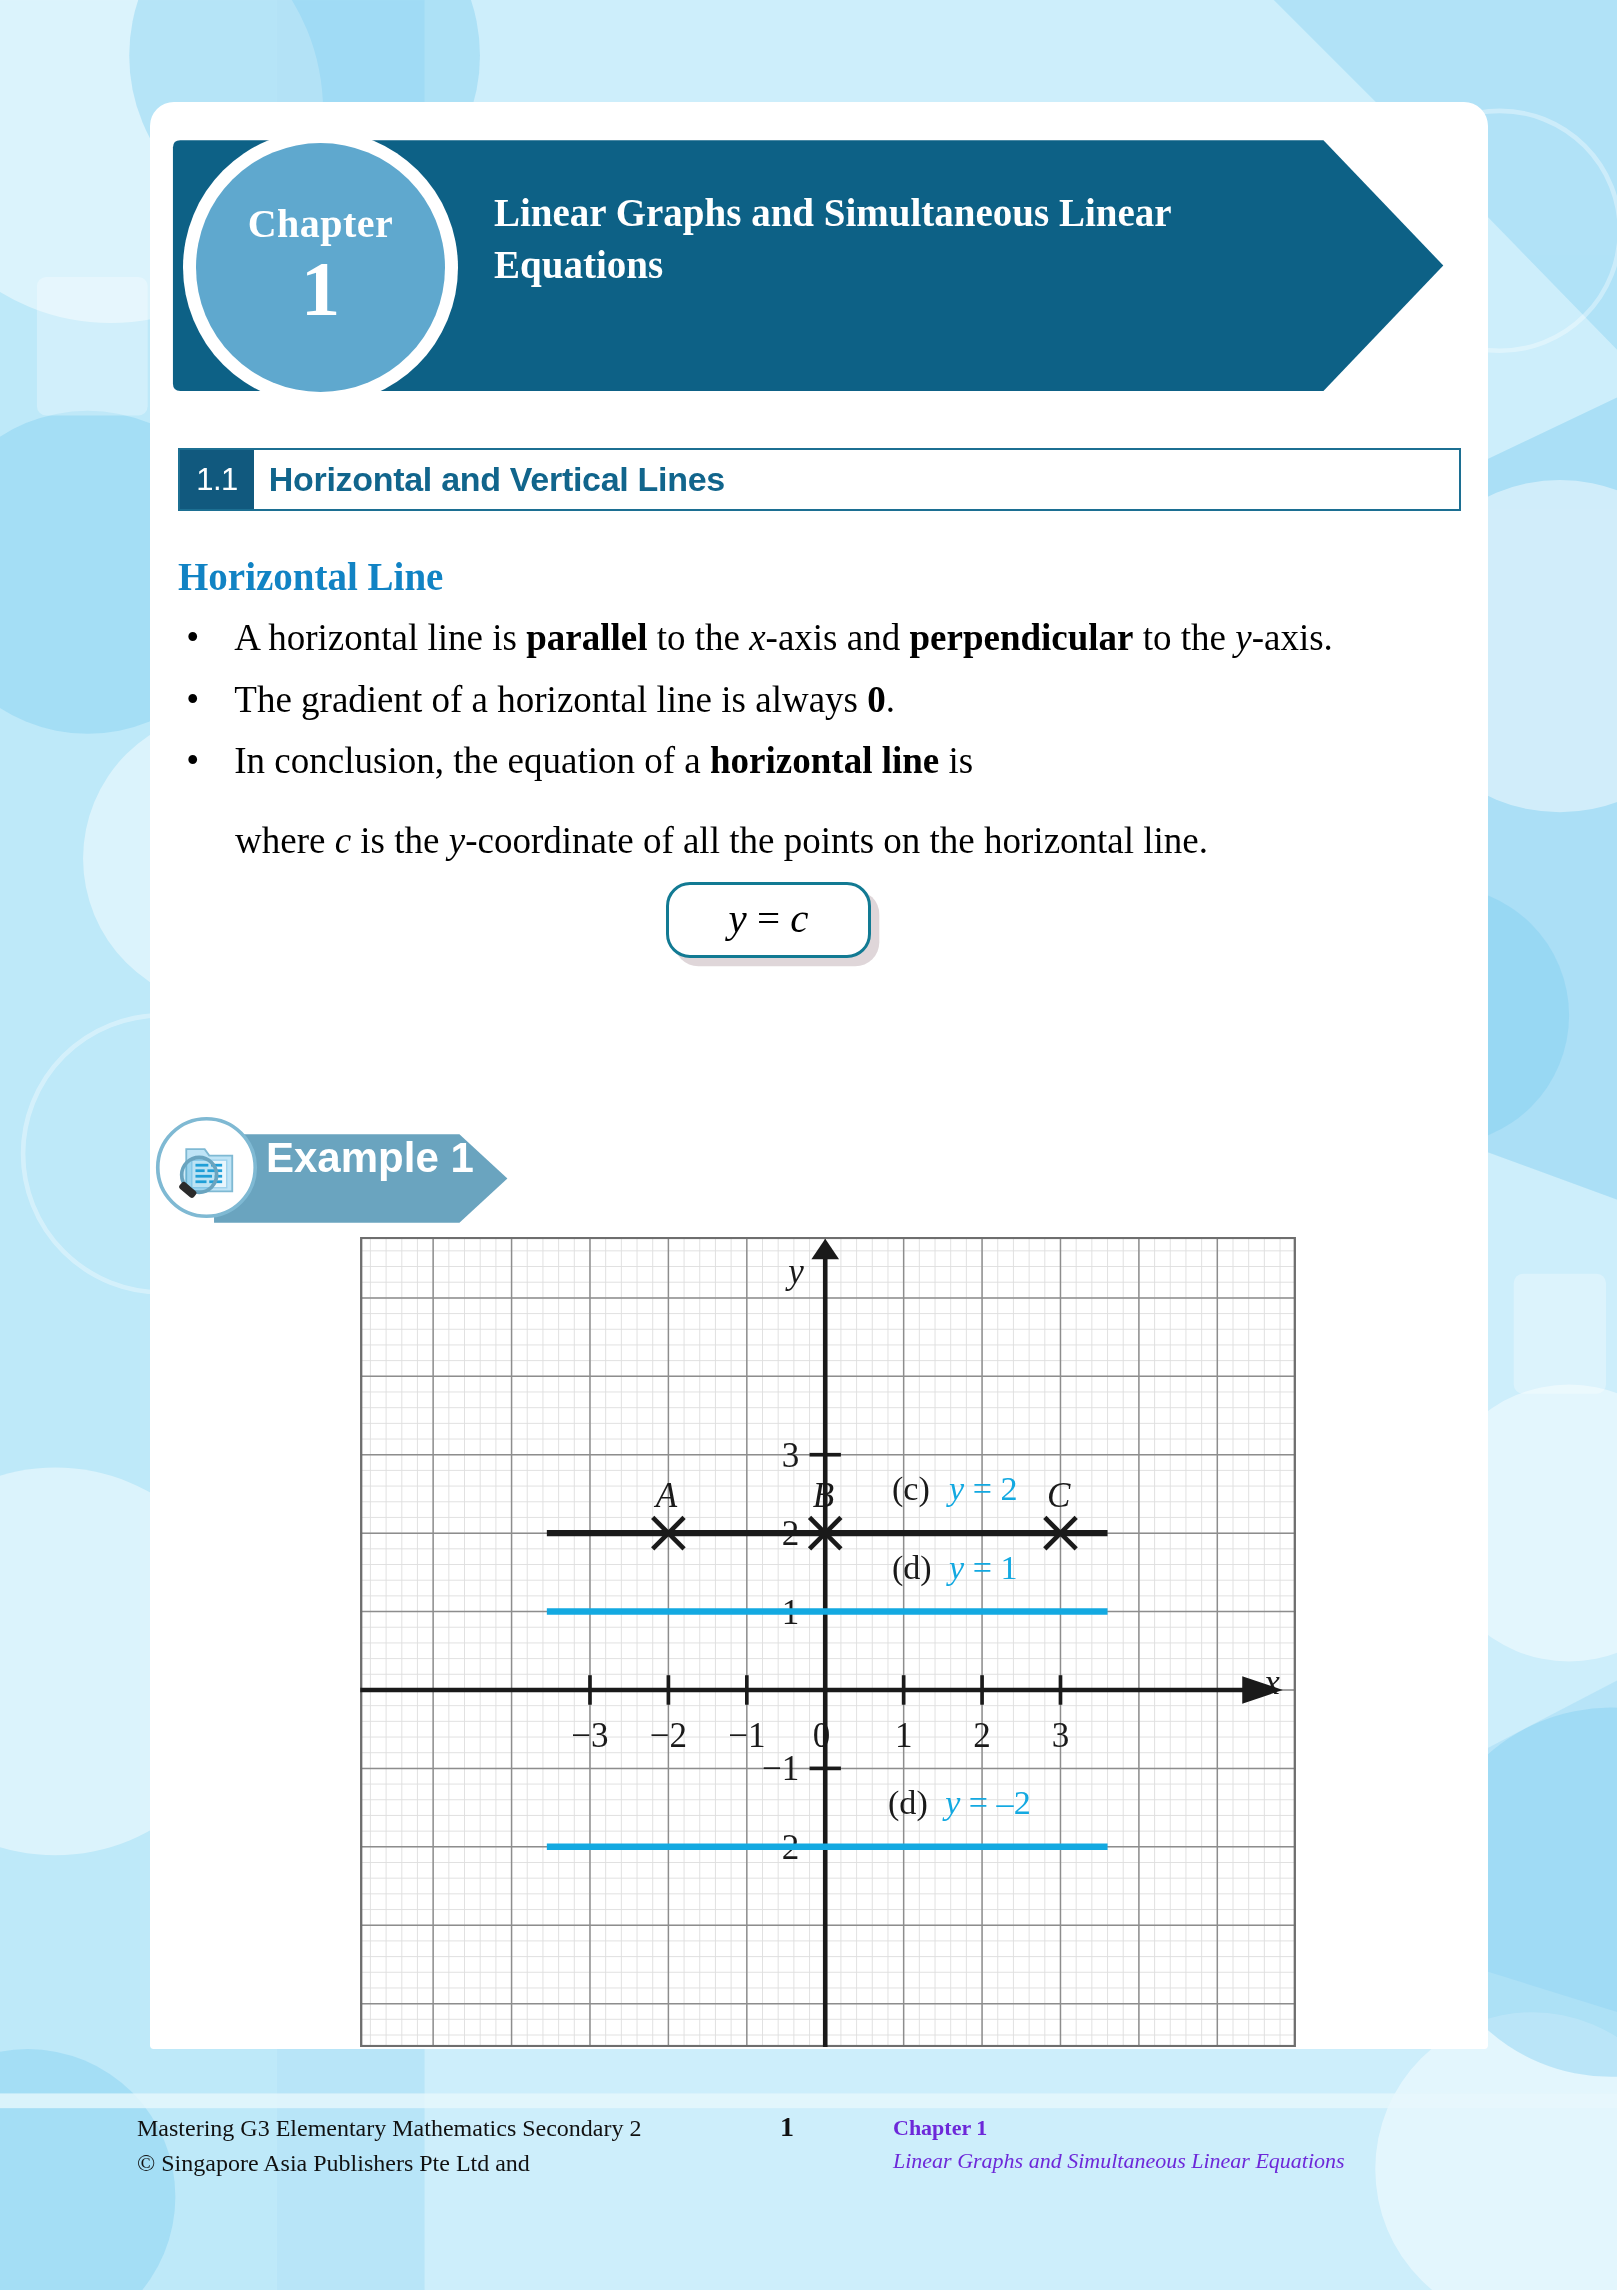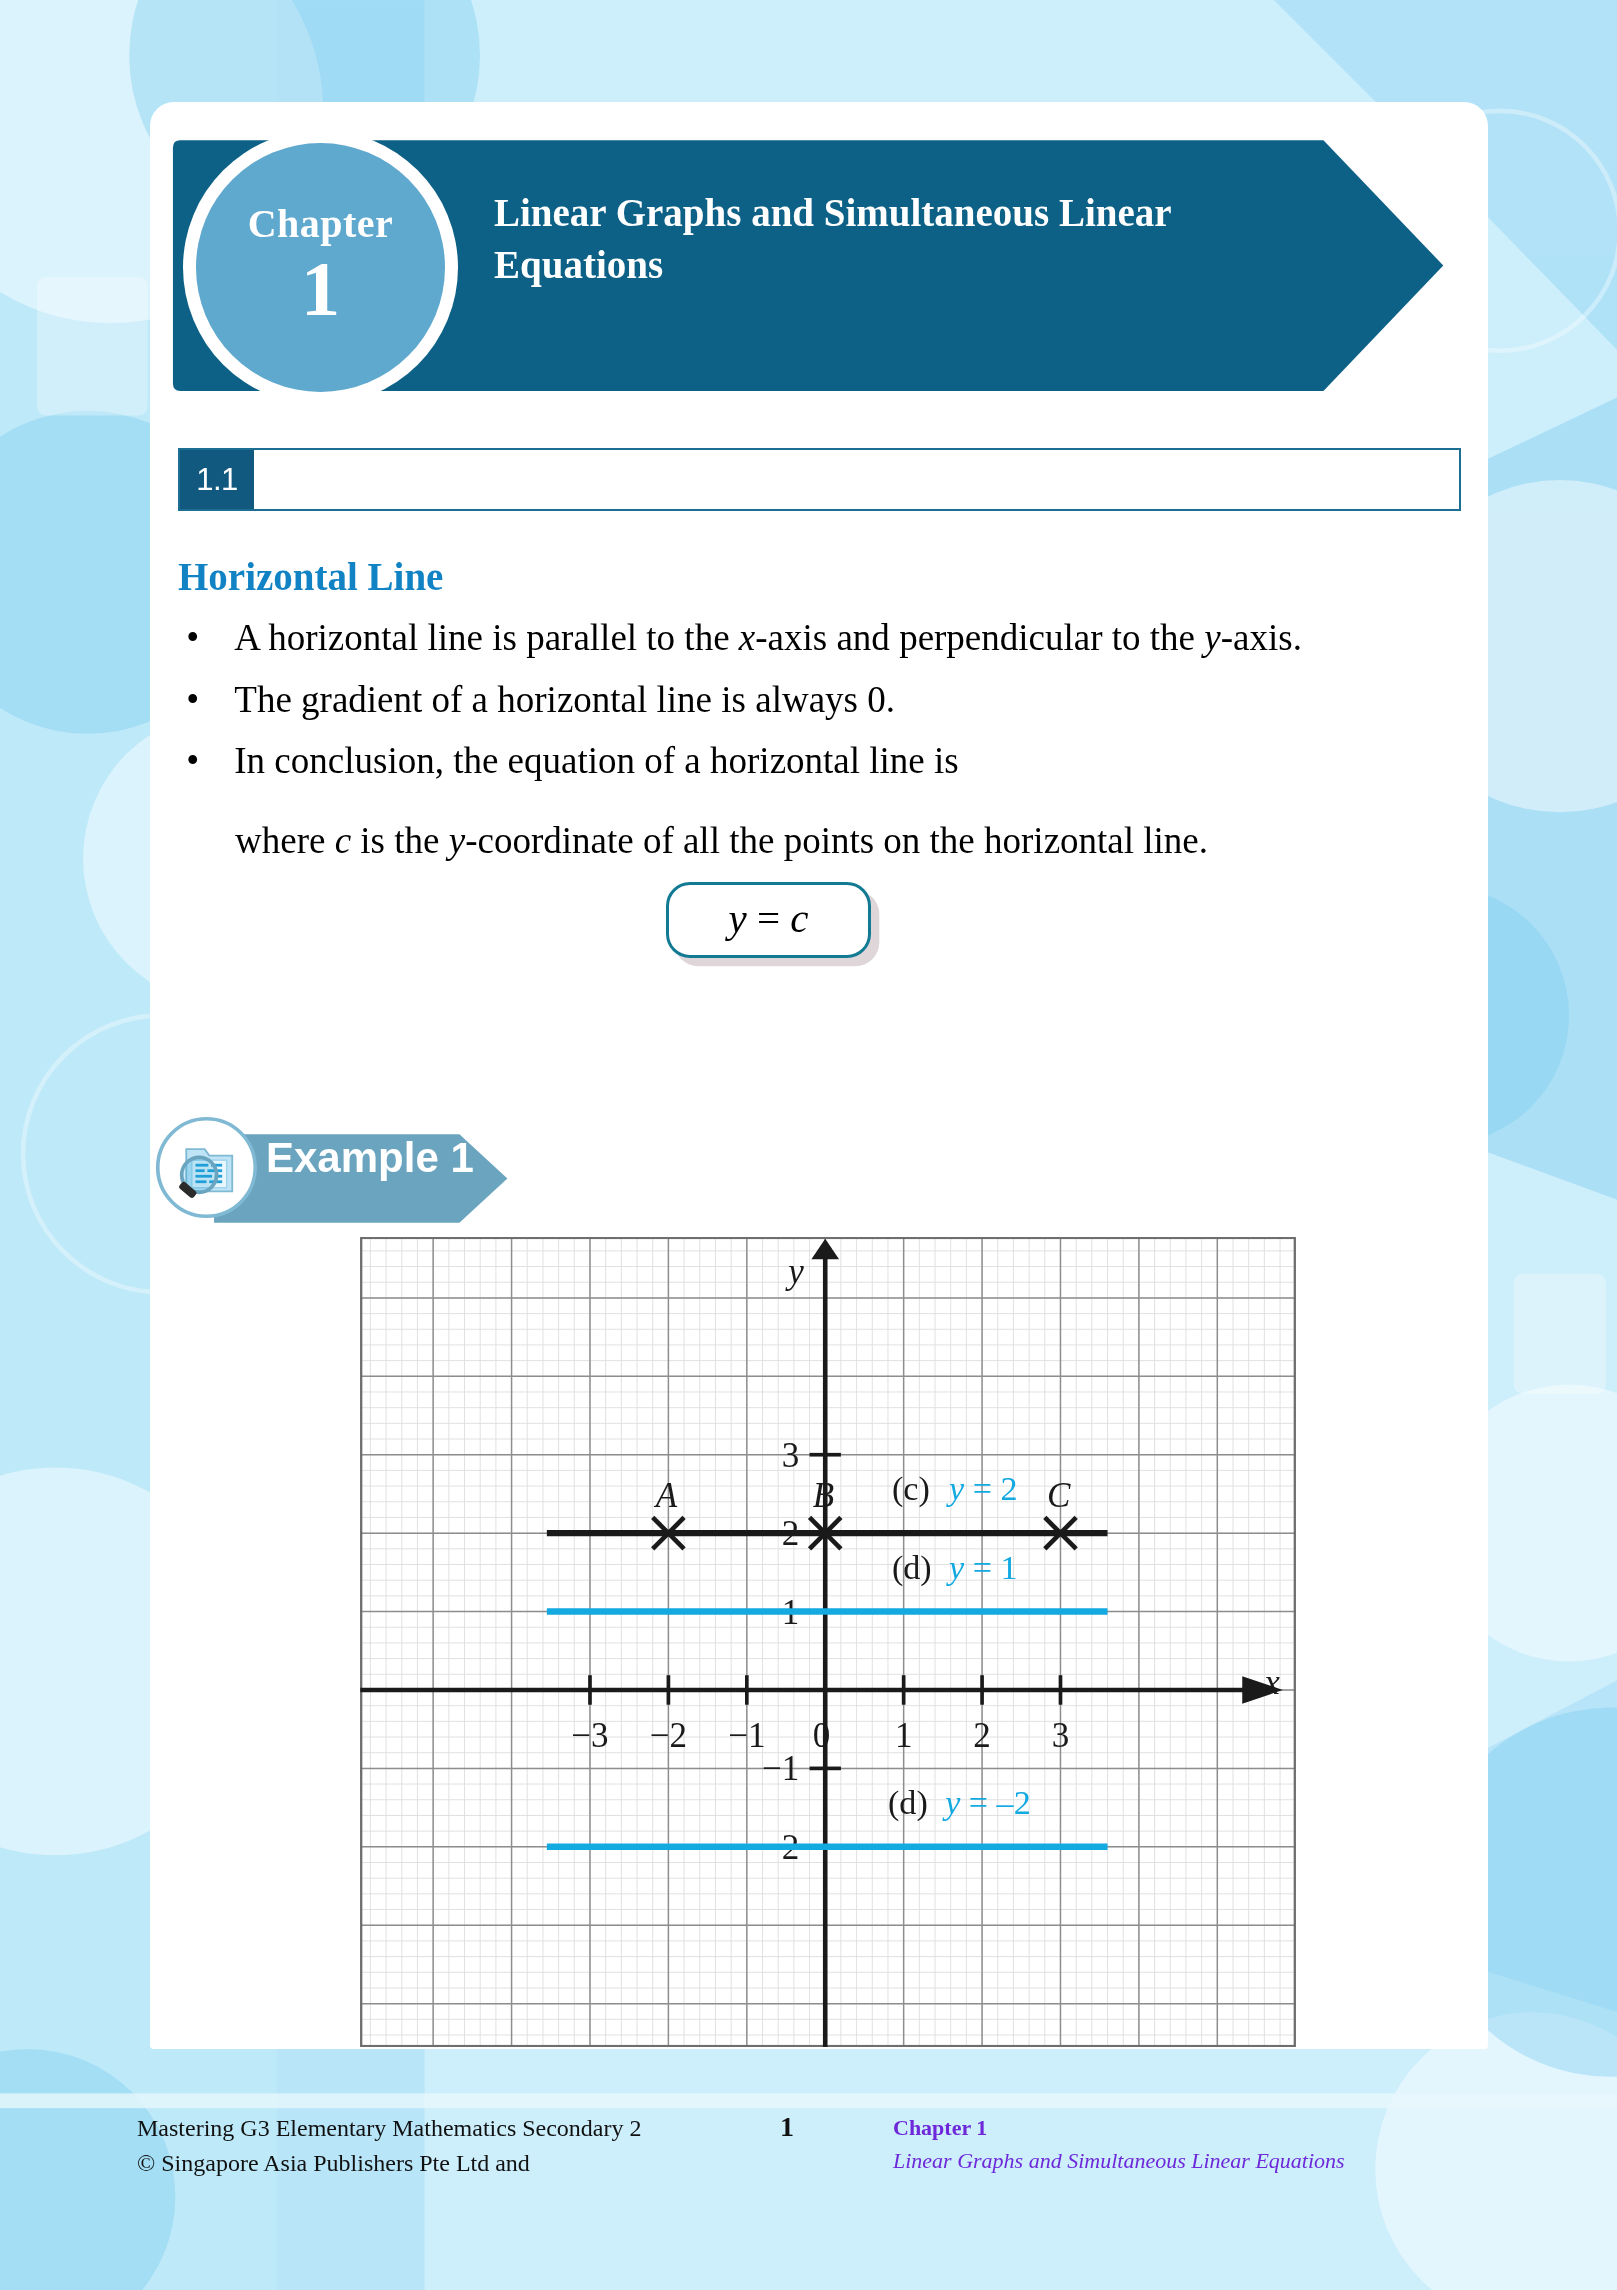--- a/index.html
+++ b/index.html
@@ -92,21 +92,21 @@
     color:#1183c4; font-weight:bold; font-size:39px;
     margin:0 0 13px 0;
   }
   .bullet-row {
     display:flex; font-size:37px; line-height:1.42;
     margin-bottom:9.2px;
   }
   .bullet-dot { width:48px; flex:none; text-align:left; padding-left:8.3px; }
   .bullet-text { flex:1; }
   .it { font-style:italic; }
-  .bd { font-weight:normal; }
+  .bd { font-weight:bold; }
 
   #formula-wrap {
     display:flex; justify-content:center;
     margin-top:20px; margin-bottom:3.7px;
     padding-right:111px;
   }
   #formula-box {
     position:relative;
     border:3.7px solid #127a93;
     border-radius:24px;
@@ -208,20 +208,21 @@
   <div id="chapter-circle">
     <div id="chapter-word">Chapter</div>
     <div id="chapter-num">1</div>
   </div>
 
   <div id="banner-title">Linear Graphs and Simultaneous Linear Equations</div>
 </div>
 
 <div id="section-bar">
   <div id="section-num">1.1</div>
+  <div id="section-title">Horizontal and Vertical Lines</div>
 </div>
 
 <div id="body">
 
   <div id="subhead">Horizontal Line</div>
 
   <div id="bullet-list">
       <div class="bullet-row">
         <div class="bullet-dot">•</div>
         <div class="bullet-text"><span>A horizontal line is </span><span class="bd">parallel</span><span> to the </span><span class="it">x</span><span>-axis and </span><span class="bd">perpendicular</span><span> to the </span><span class="it">y</span><span>-axis.</span></div>

